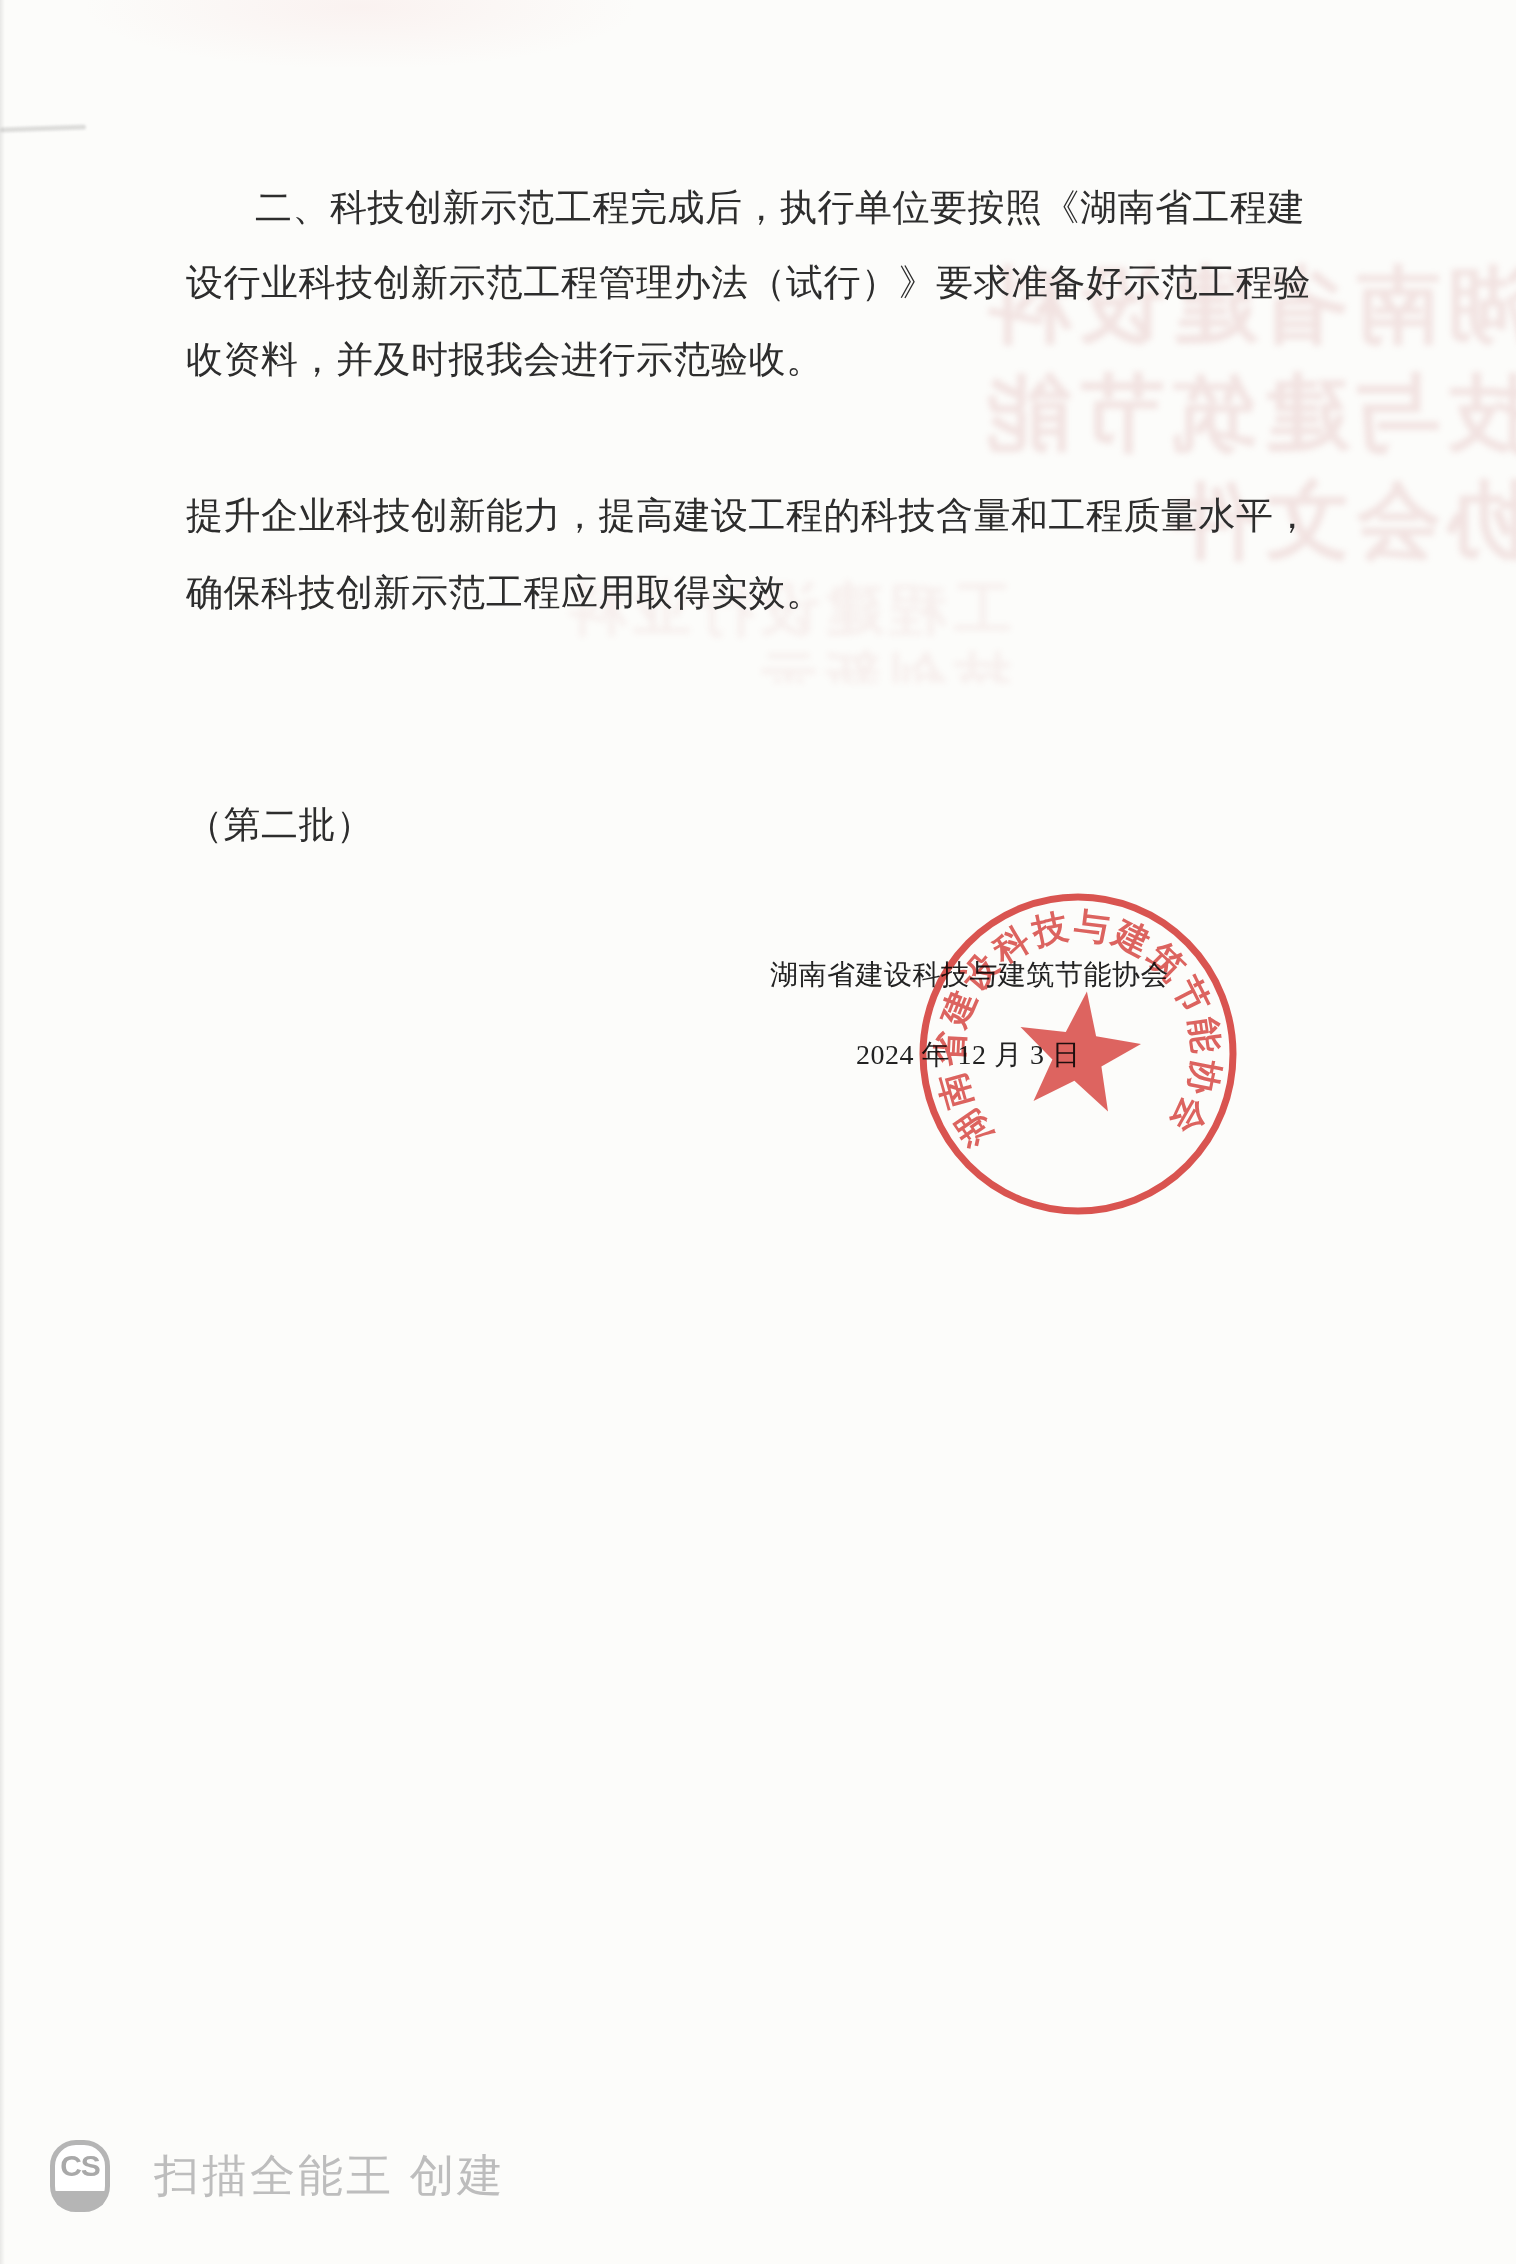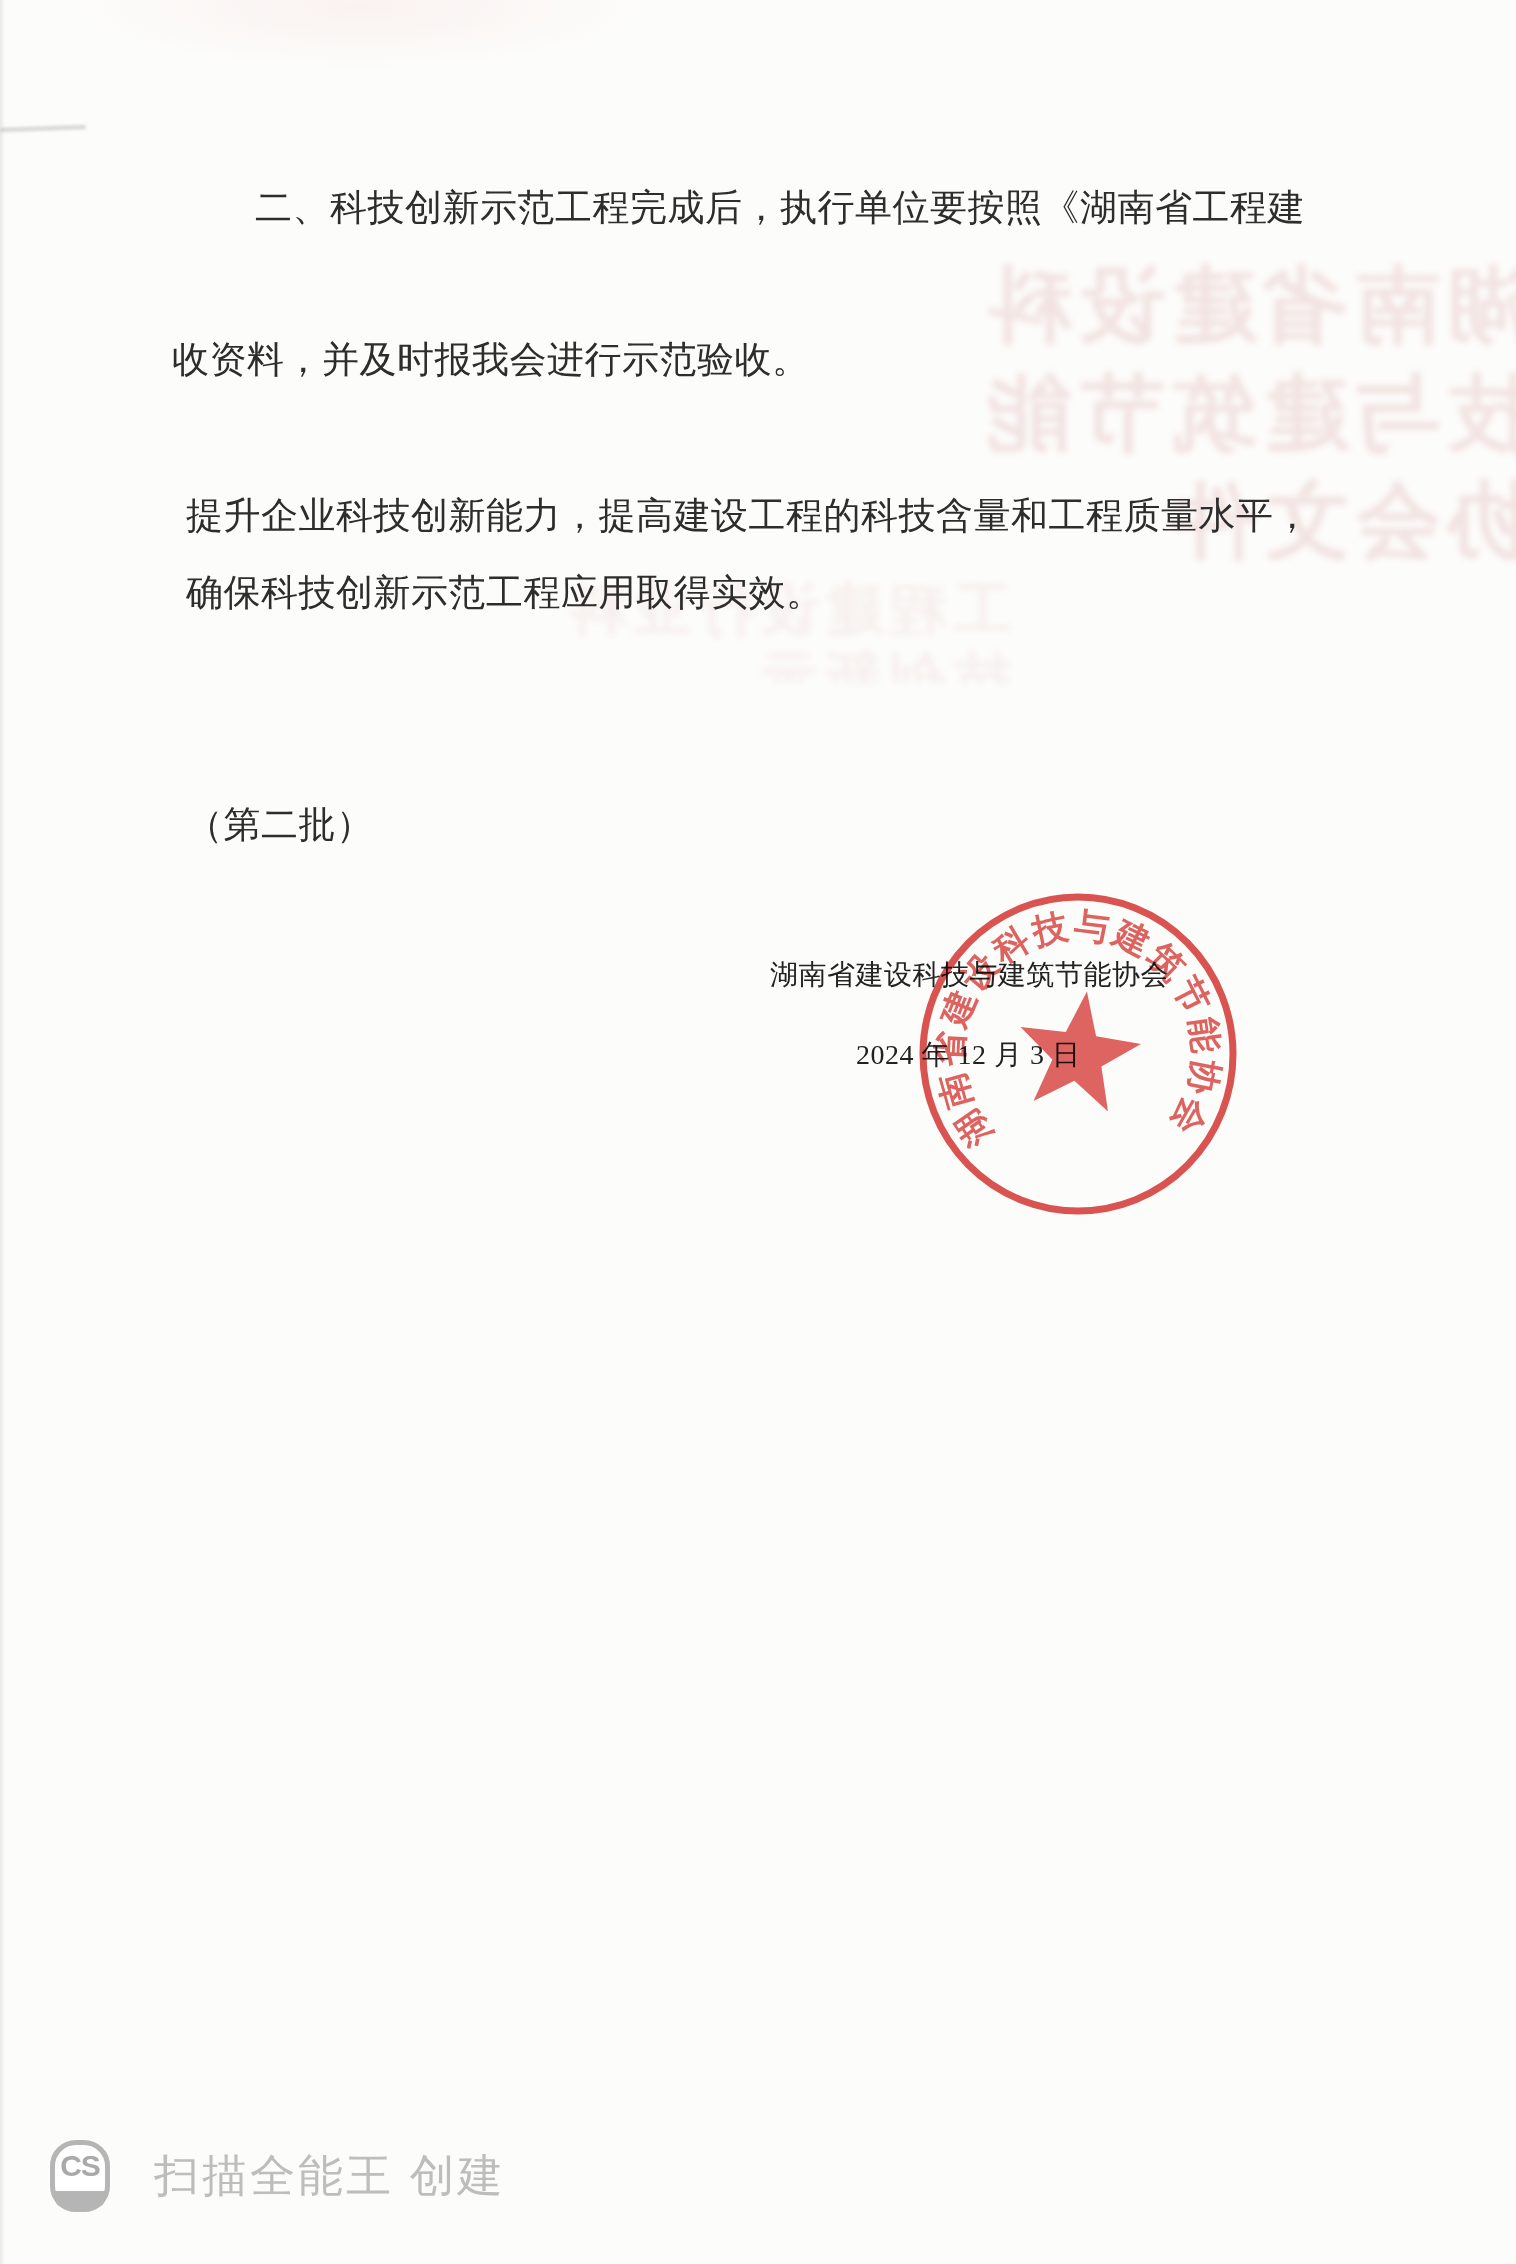--- a/index.html
+++ b/index.html
@@ -53,21 +53,22 @@
 <div class="page">
 
   <div class="edge-left"></div>
   <div class="pencil-dash"></div>
   <div class="smudge-top"></div>
 
   <div class="ghost ghost-a">湖南省建设科技与建筑节能协会文件</div>
   <div class="ghost ghost-b">工程建设行业科技创新示</div>
 
   <div class="line" style="left:255px;top:189px">二、科技创新示范工程完成后，执行单位要按照《湖南省工程建</div>
-  <div class="line" style="left:172px;top:341px">收资料，并及时报我会进行示范验收。</div>
+  <div class="line" style="left:186px;top:264px">设行业科技创新示范工程管理办法（试行）》要求准备好示范工程验</div>
+  <div class="line" style="left:186px;top:341px">收资料，并及时报我会进行示范验收。</div>
 
   <div class="line" style="left:186px;top:497px">提升企业科技创新能力，提高建设工程的科技含量和工程质量水平，</div>
   <div class="line" style="left:186px;top:574px">确保科技创新示范工程应用取得实效。</div>
 
   <div class="line" style="left:186px;top:806px">（第二批）</div>
 
   <div class="line sig" style="left:770px;top:961px">湖南省建设科技与建筑节能协会</div>
   <div class="line sig" style="left:856px;top:1041px">2024 年 12 月 3 日</div>
 
   <svg class="seal" viewBox="0 0 332 332" aria-hidden="true">

